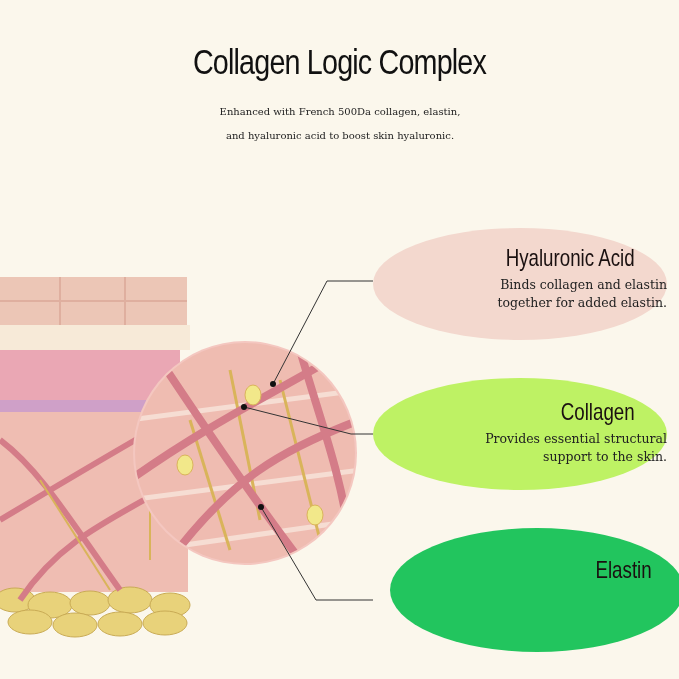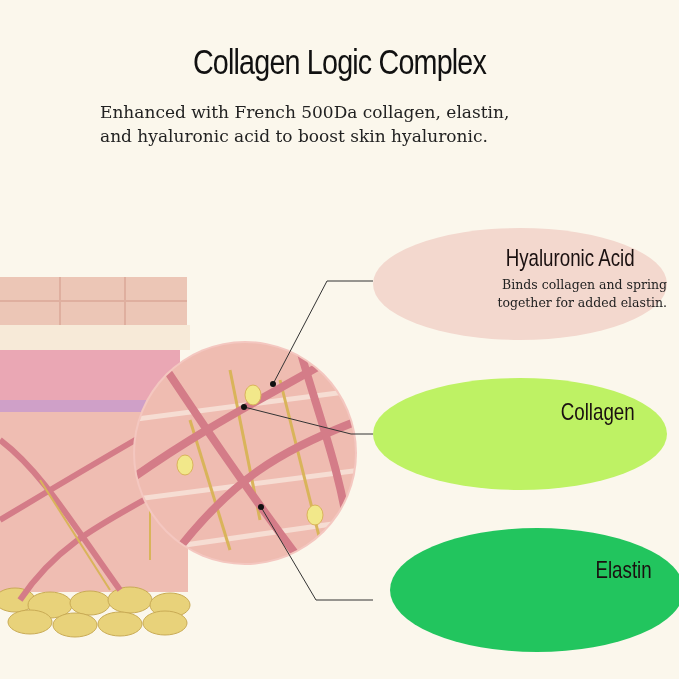--- a/index.html
+++ b/index.html
@@ -1,18 +1,18 @@
 <!DOCTYPE html>
 <html><head>
 <meta charset="utf-8">
 <style>
   html, body { margin:0; padding:0; }
   body { width:679px; height:679px; background:#fbf7ec; position:relative; overflow:hidden; font-family:"DejaVu Serif", serif; }
   .title { position:absolute; left:0; width:679px; top:42px; text-align:center; font-family:"Liberation Sans", sans-serif; font-size:35px; font-weight:normal; color:#111; letter-spacing:-1px; transform:scaleX(0.82); transform-origin:center; }
-  .subtitle { position:absolute; left:100px; width:480px; top:100px; text-align:left; font-family:"DejaVu Serif", serif; font-size:17px; line-height:24px; color:#222; }
+  .subtitle { position:absolute; left:100px; width:480px; top:100px; text-align:center; font-family:"DejaVu Serif", serif; font-size:10px; line-height:24px; color:#222; }
   .oval { position:absolute; border-radius:50%; text-align:right; }
   .oval .h { font-family:"Liberation Sans", sans-serif; font-size:24px; color:#1a1010; transform:scaleX(0.78); display:block; }
   .oval .d { font-family:"DejaVu Serif", serif; font-size:12.5px; line-height:18px; color:#222; display:block; margin-top:4px; }
   .oval1 { left:373px; top:228px; width:294px; height:112px; background:#f3d8ce; }
   .oval2 { left:373px; top:378px; width:294px; height:112px; background:#bef264; }
   .oval3 { left:390px; top:528px; width:294px; height:124px; background:#22c55e; }
   .oval1 .h { margin-top:16px; } .oval2 .h { margin-top:20px; } .oval3 .h { margin-top:28px; }
   svg.illus { position:absolute; left:0; top:0; }
 </style>
 </head>
@@ -96,20 +96,21 @@
 </svg>
 
 <div class="title">Collagen Logic Complex</div>
 <div class="subtitle">
   <span>Enhanced with French 500Da collagen, elastin,</span><br>
   <span>and hyaluronic acid to boost skin hyaluronic.</span>
 </div>
 
 <div class="oval oval1">
   <span class="h">Hyaluronic Acid</span>
-  <span class="d"><span>Binds collagen and spring</span><br><span>together for added elastin.</span></span>
+  <span class="d"><span>Binds collagen and elastin</span><br><span>together for added elastin.</span></span>
 </div>
 <div class="oval oval2">
   <span class="h">Collagen</span>
+  <span class="d"><span>Provides essential structural</span><br><span>support to the skin.</span></span>
 </div>
 <div class="oval oval3">
   <span class="h">Elastin</span>
 </div>
 
 </body></html>

